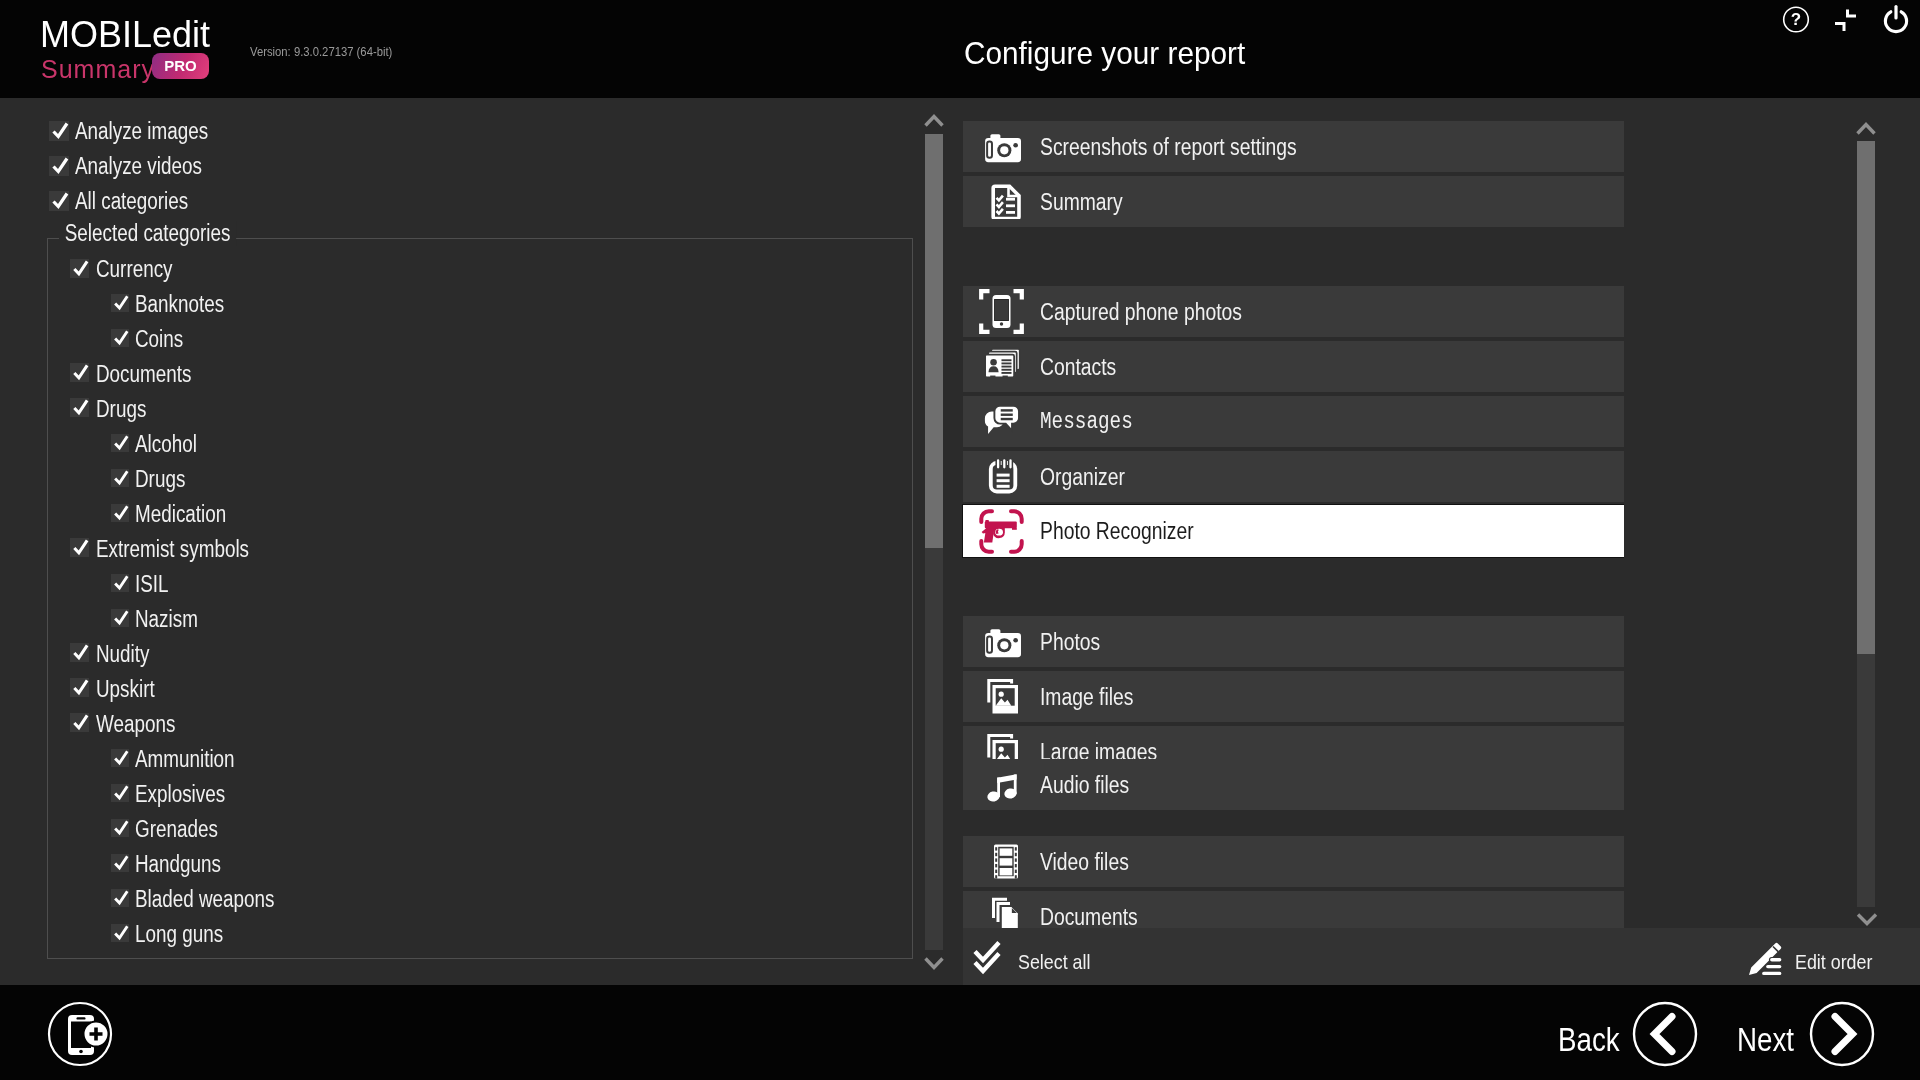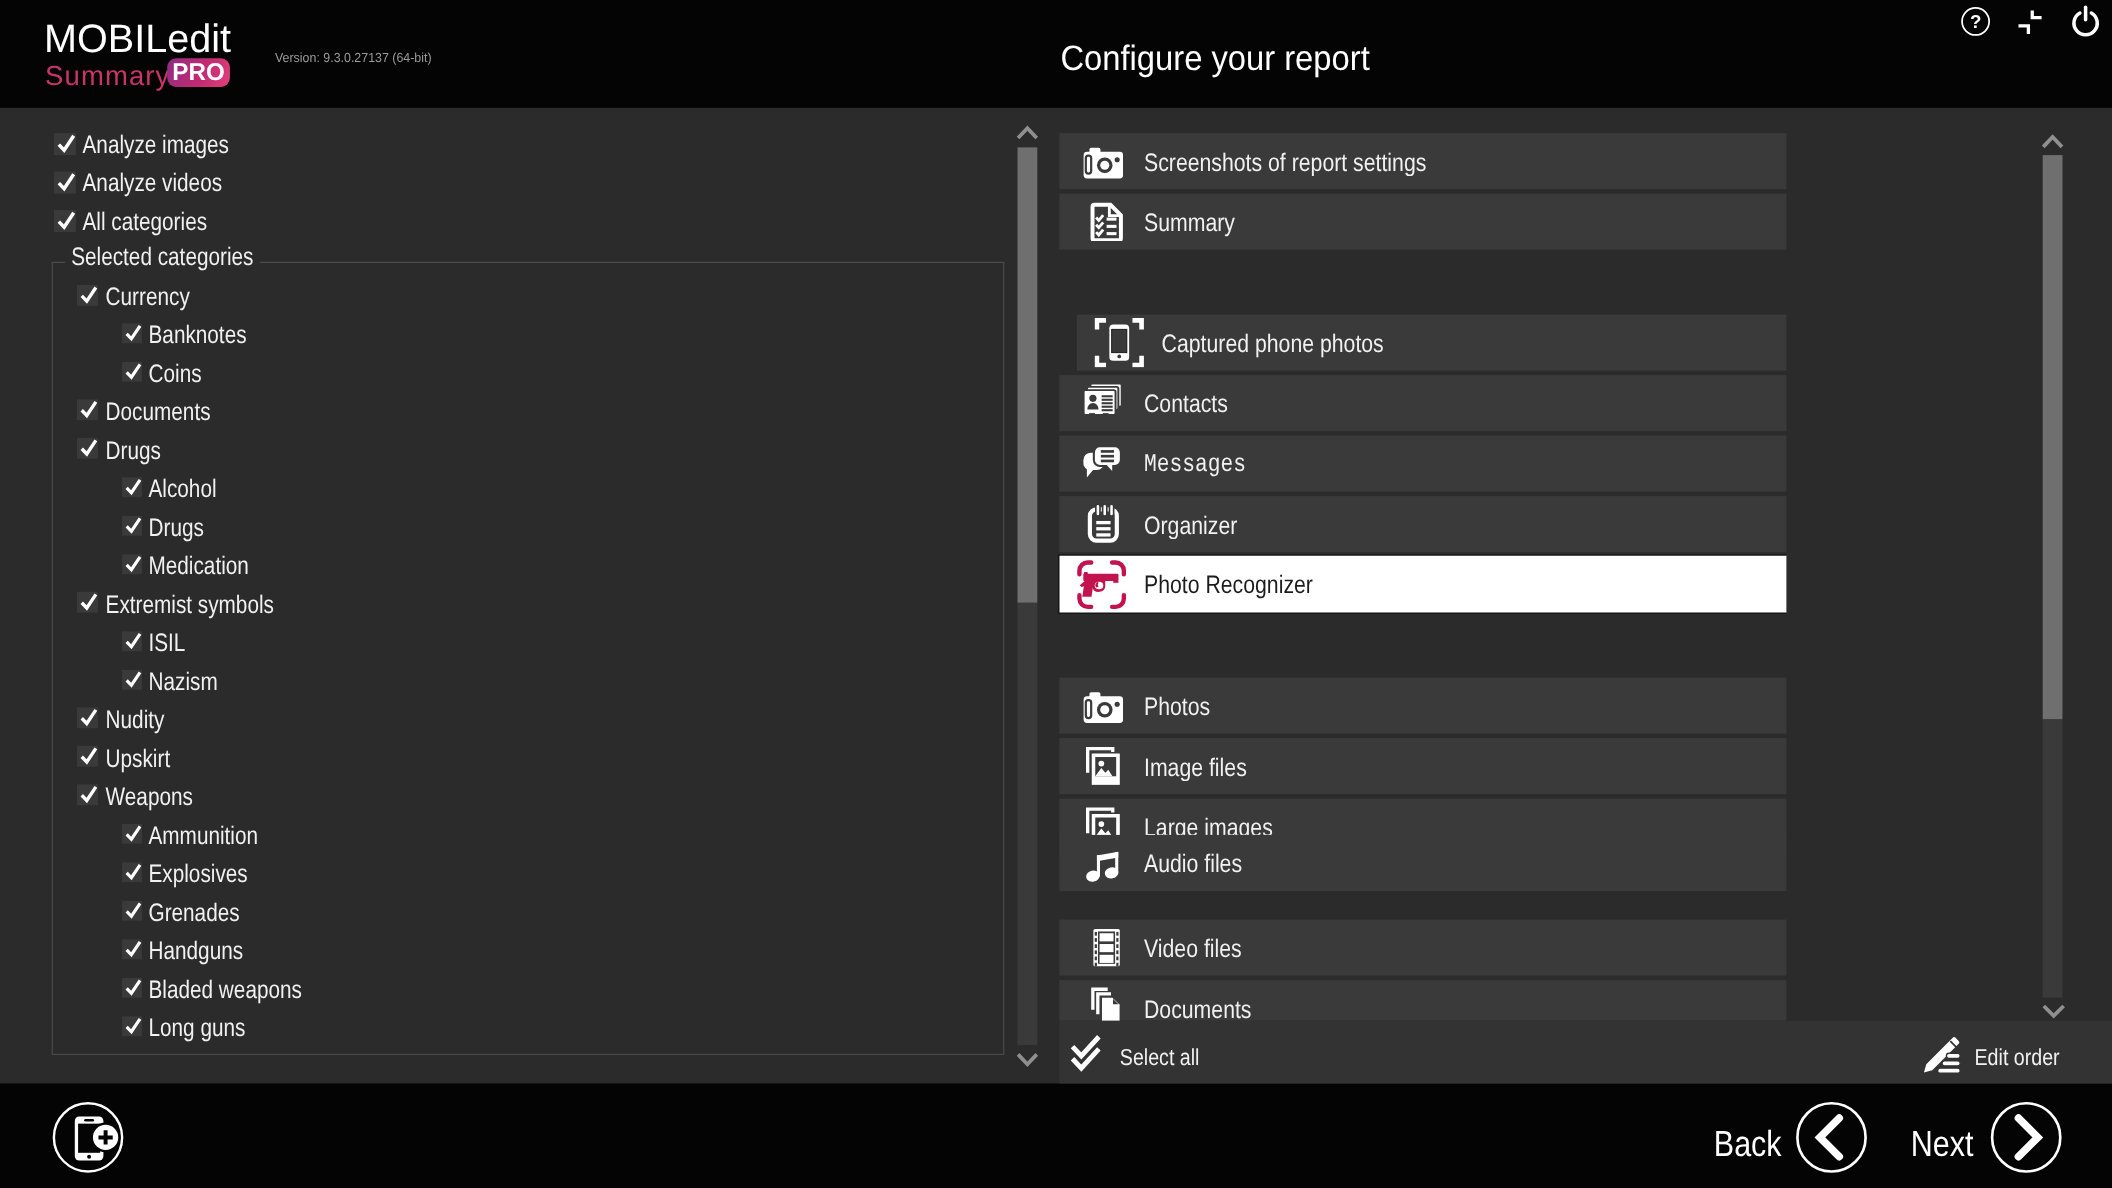--- a/index.html
+++ b/index.html
@@ -13,21 +13,21 @@
 .rlbl{position:absolute;left:77px;top:13px;font-size:23px;line-height:27px;color:#f1f1f1;white-space:nowrap;transform:scaleX(0.84);transform-origin:0 50%;}
 .rcb{position:absolute;left:847px;top:8px;width:32px;height:32px;background:#3e3e3e;border:1px solid #4c4c4c;}
 .ricon{position:absolute;}
 </style></head>
 <body>
 <div id="topbar"></div>
 <div id="botbar"></div>
 
 <div class="lbl" style="left:40px;top:17px;font-size:36px;color:#fff;line-height:1;">MOBILedit</div>
 <div class="lbl" style="left:41px;top:57px;font-size:25px;color:#c9356a;letter-spacing:1px;line-height:1;">Summary</div>
-<div class="lbl" style="left:152px;top:53px;width:57px;height:26px;border-radius:8px;background:linear-gradient(115deg,#8e2d84 0%,#c22a71 55%,#e2407c 100%);color:#fff;font-size:22px;font-weight:bold;text-align:center;line-height:26px;">PRO</div>
+<div class="lbl" style="left:152px;top:53px;width:57px;height:26px;border-radius:8px;background:linear-gradient(115deg,#8e2d84 0%,#c22a71 55%,#e2407c 100%);color:#fff;font-size:15px;font-weight:bold;text-align:center;line-height:26px;">PRO</div>
 <div class="lbl" style="left:250px;top:45px;font-size:12px;color:#9a9a9a;transform:scaleX(0.94);">Version: 9.3.0.27137 (64-bit)</div>
 <div class="lbl" style="left:964px;top:37px;font-size:32px;color:#fff;line-height:1;transform:scaleX(0.93);">Configure your report</div>
 
 <svg class="abs" style="left:1778px;top:2px;" width="136" height="36" viewBox="0 0 136 36">
 <circle cx="18" cy="17.5" r="12.3" fill="none" stroke="#fff" stroke-width="1.6"></circle>
 <text x="18" y="23.4" font-family="Liberation Sans" font-size="17" font-weight="bold" fill="#fff" text-anchor="middle">?</text>
 <g stroke="#fff" stroke-width="3" fill="none">
 <path d="M69.5 7.5 v8 M68 14 h10"></path>
 <path d="M57 21.5 h10 M66 20 v9"></path>
 </g>
@@ -197,21 +197,21 @@
         </g>
         <g fill="#fff">
           <rect x="19" y="14.8" width="9" height="2.8"></rect>
           <rect x="19" y="21.4" width="9" height="2.8"></rect>
           <rect x="19" y="28" width="9" height="2.8"></rect>
         </g>
       </svg>
 <div class="rlbl">Summary</div>
 <div class="rcb"></div>
 </div>
-<div class="row" style="top:165.5px;margin-left:16px;">
+<div class="row" style="top:165.5px;">
 <svg class="ricon" style="left:16px;top:3px;" width="45" height="45" viewBox="0 0 45 45">
         <g stroke="#fff" stroke-width="4.2" fill="none">
           <path d="M2.2 10.5 V2.2 H10.5"></path>
           <path d="M34.5 2.2 H42.8 V10.5"></path>
           <path d="M42.8 34.5 V42.8 H34.5"></path>
           <path d="M10.5 42.8 H2.2 V34.5"></path>
         </g>
         <rect x="13.5" y="6" width="18" height="33" rx="3.5" fill="#fff"></rect>
         <rect x="15.6" y="10.4" width="13.8" height="21.2" fill="#3a3a3a" stroke="#111" stroke-width="0.8"></rect>
         <circle cx="22.5" cy="35" r="1.7" fill="#3a3a3a"></circle>

